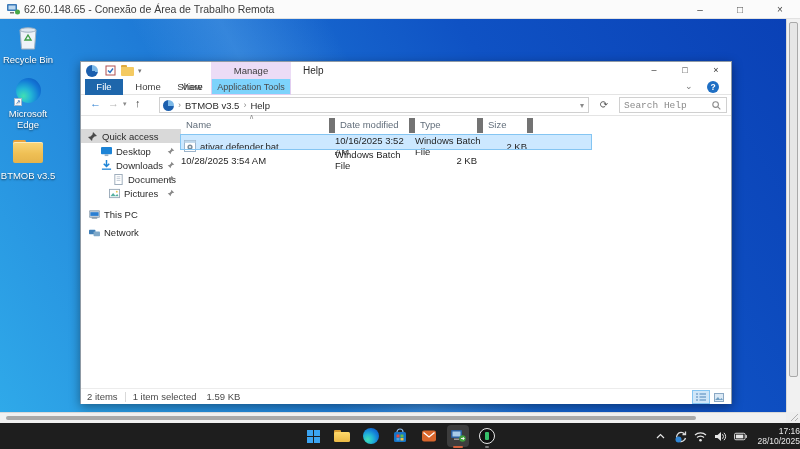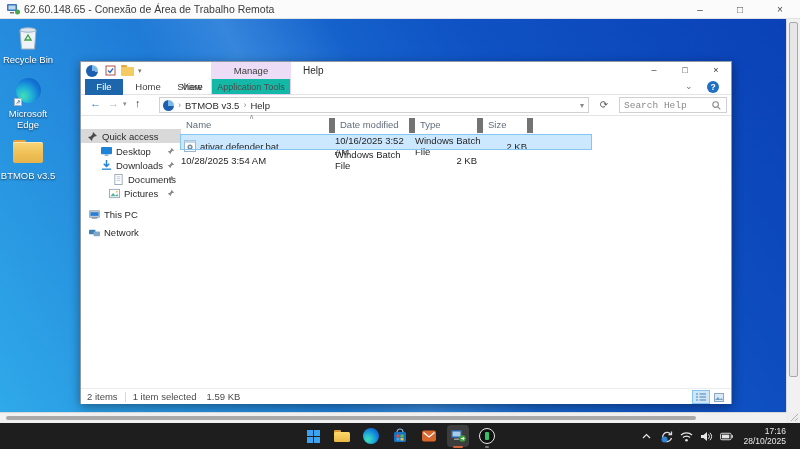--- a/index.html
+++ b/index.html
@@ -46,21 +46,21 @@
   .qat-icon{top:2px;height:13px;display:flex;align-items:center;}
   #manage-tab{left:130px;top:0;width:80px;height:17px;background:#ecdcf6;text-align:center;font-size:9.5px;color:#3c3c3c;line-height:17px;}
   #ex-window-title{left:222px;top:3px;font-size:10px;color:#2b2b2b;}
   .ex-ctl{top:0;width:30px;height:16px;text-align:center;font-size:9px;color:#333;line-height:16px;}
 
   #ex-tabrow{left:0;top:17px;width:650px;height:16px;background:#fff;border-bottom:1px solid #e4e4e4;}
   .rtab{top:0;height:16px;line-height:16px;font-size:9.5px;color:#3c3c3c;text-align:center;}
   #tab-file{left:4px;width:38px;background:#1e66ab;color:#fff;}
   #tab-home{left:48px;width:38px;}
   #tab-share{left:90px;width:38px;}
-  #tab-apptools{left:130px;width:80px;background:#14b8a6;border:1px solid #e0cdf0;border-top:none;color:#4a4a4a;font-size:9px;}
+  #tab-apptools{left:130px;width:80px;background:#7dd3fc;border:1px solid #e0cdf0;border-top:none;color:#4a4a4a;font-size:9px;}
   #ribbon-collapse{left:604px;top:2px;font-size:9px;color:#777;}
   #ribbon-help{left:626px;top:2px;width:12px;height:12px;border-radius:50%;background:#1f6fc4;color:#fff;font-size:8.5px;text-align:center;line-height:12px;font-weight:bold;}
 
   #ex-navbar{left:0;top:33px;width:650px;height:21px;background:#fff;border-bottom:1px solid #e4e4e4;}
   .navarrow{top:2px;font-size:11px;}
   #addressbar{left:78px;top:2px;width:430px;height:16px;border:1px solid #d0d0d0;background:#fff;display:flex;align-items:center;font-size:9.5px;color:#2b2b2b;}
   .crumb-sep{color:#8a8a8a;margin:0 4px;font-size:9px;}
   #address-dd{margin-left:auto;color:#8a8a8a;font-size:8px;padding-right:4px;}
   #refresh-btn{left:514px;top:2px;width:18px;height:16px;text-align:center;font-size:10px;color:#5a5a5a;line-height:15px;}
   #searchbox{left:538px;top:2px;width:108px;height:16px;border:1px solid #d0d0d0;display:flex;align-items:center;padding:0 4px;}
@@ -100,21 +100,21 @@
   .tb-icon.running:after{content:"";position:absolute;bottom:-1px;left:9px;width:4px;height:2px;border-radius:2px;background:#7a7a7a;}
   #start-grid{width:13px;height:13px;display:grid;grid-template-columns:6px 6px;grid-template-rows:6px 6px;gap:1px;}
   #start-grid span{background:#3ba4f2;}
   .tb-folder{position:relative;width:16px;height:12px;}
   .tb-folder .bk{position:absolute;left:0;top:0;width:7px;height:4px;background:#d99e33;border-radius:1px 1px 0 0;}
   .tb-folder .bd{position:absolute;left:0;top:2px;width:16px;height:10px;background:linear-gradient(180deg,#ffd96b,#eab844);border-radius:1.5px;}
   .tb-edge{width:16px;height:16px;border-radius:50%;background:radial-gradient(circle at 30% 72%,#41e0b4 0%,#23b6d6 32%,#1277d6 66%,#0b50b6 100%);}
   .tb-circle{width:16px;height:16px;border-radius:50%;background:#111;border:1.5px solid #e8e8e8;display:flex;align-items:center;justify-content:center;}
   .tb-circle span{width:4px;height:8px;background:#35c06a;border-radius:1px;}
 
-  #tray{position:absolute;right:0;top:0;height:26px;display:flex;align-items:center;gap:7px;padding-right:14px;}
+  #tray{position:absolute;right:0;top:0;height:26px;display:flex;align-items:center;gap:7px;padding-right:0;}
   .tray-ic{display:flex;align-items:center;justify-content:center;width:13px;height:13px;}
   #clock{text-align:right;font-size:8.5px;color:#e8e8e8;line-height:10px;margin-left:3px;}
 </style>
 </head>
 <body>
 
 <div id="stage">
 
   <div class="abs" id="rdp-titlebar">
     <svg class="abs" style="left:7px;top:4px" width="13" height="11" viewBox="0 0 13 11">

